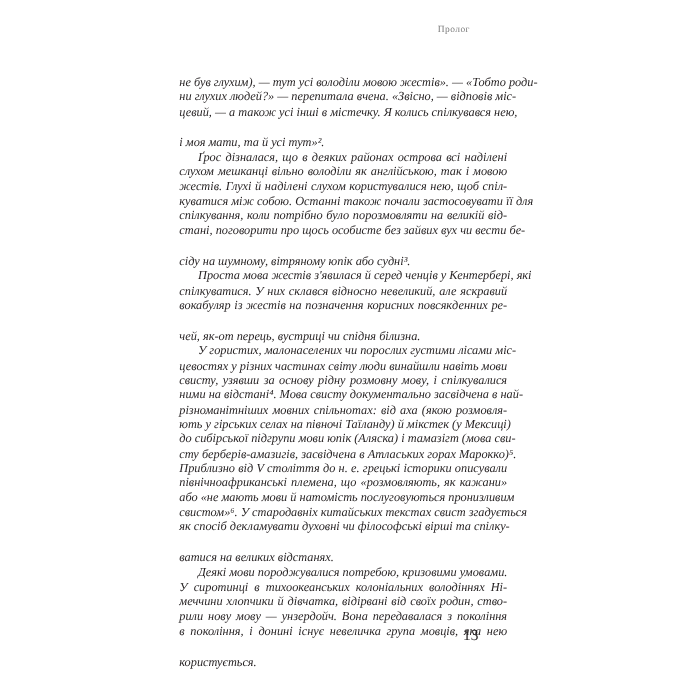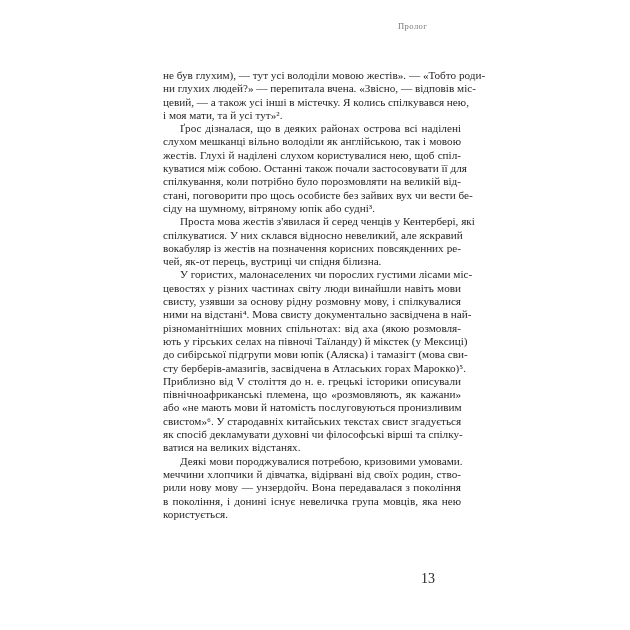--- a/index.html
+++ b/index.html
@@ -33,23 +33,25 @@
       font-size: 11.2px;
       line-height: 13.3px;
       text-align: justify;
       hyphens: manual;
     }
     .text-block .line {
       display: block;
       white-space: nowrap;
       text-align-last: justify;
       text-align: justify;
+      font-style: italic;
     }
     .text-block .line.last {
       text-align-last: left;
+      margin-top: 15px;
     }
     .text-block .line.indent {
       text-indent: 17px;
     }
     .paragraph {
       margin: 0;
     }
     .page-number {
       position: absolute;
       left: 421px;
@@ -98,20 +100,21 @@
       <span class="line">сту берберів-амазигів, засвідчена в Атлаських горах Марокко)⁵.</span>
       <span class="line">Приблизно від V століття до н. е. грецькі історики описували</span>
       <span class="line">північноафриканські племена, що «розмовляють, як кажани»</span>
       <span class="line">або «не мають мови й натомість послуговуються пронизливим</span>
       <span class="line">свистом»⁶. У стародавніх китайських текстах свист згадується</span>
       <span class="line">як спосіб декламувати духовні чи філософські вірші та спілку-</span>
       <span class="line last">ватися на великих відстанях.</span>
     </div>
     <div class="paragraph">
       <span class="line indent">Деякі мови породжувалися потребою, кризовими умовами.</span>
+      <span class="line">У сиротинці в тихоокеанських колоніальних володіннях Ні-</span>
       <span class="line">меччини хлопчики й дівчатка, відірвані від своїх родин, ство-</span>
       <span class="line">рили нову мову — унзердойч. Вона передавалася з покоління</span>
       <span class="line">в покоління, і донині існує невеличка група мовців, яка нею</span>
       <span class="line last">користується.</span>
     </div>
   </div>
 
   <div class="page-number">13</div>
 </div>
 

